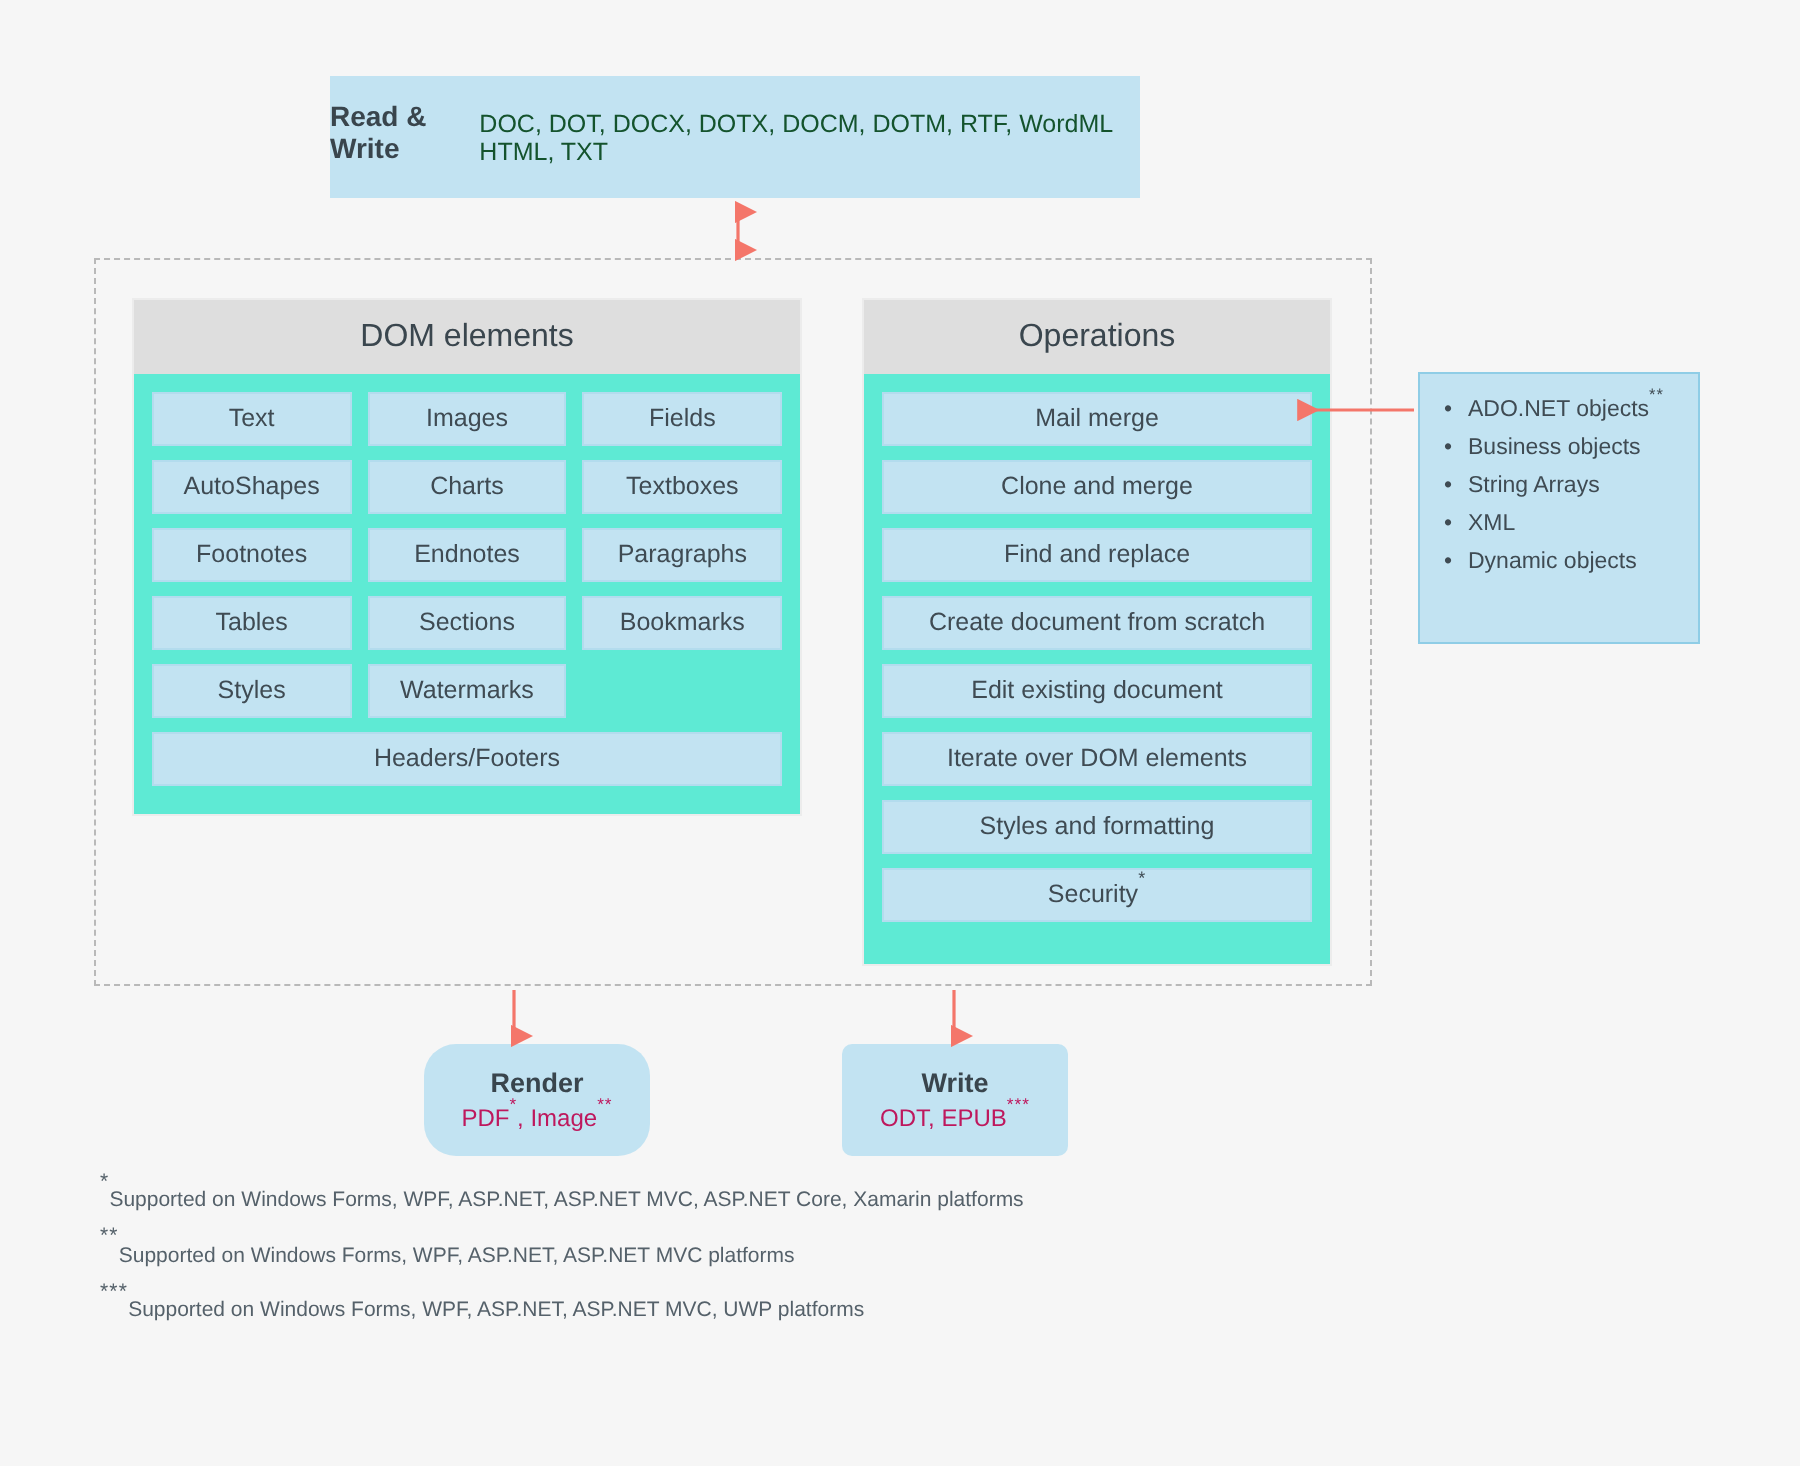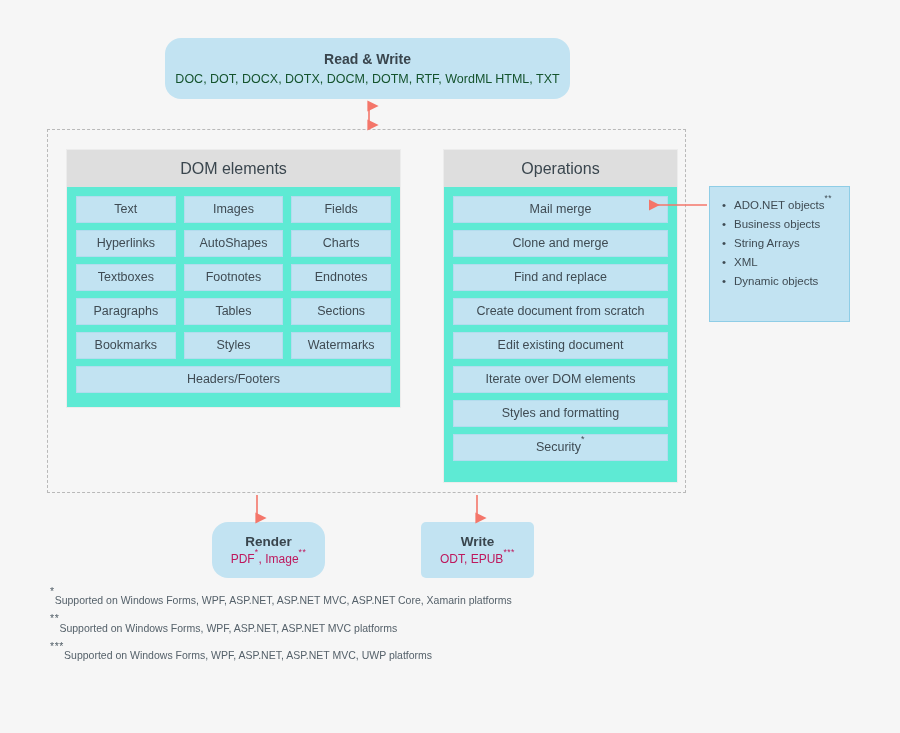--- a/index.html
+++ b/index.html
@@ -39,23 +39,23 @@
   }
 
   
   #readwrite-box {
     position: absolute;
     left: 165px;
     top: 38px;
     width: 405px;
     height: 61px;
     background: #c2e3f2;
-    border-radius: 16px;
+    border-radius: 0;
     display: flex;
-    flex-direction: column;
+    flex-direction: row;
     align-items: center;
     justify-content: center;
     box-sizing: border-box;
   }
   #readwrite-box .rw-title {
     font-size: 14px;
     font-weight: bold;
     color: #39454d;
     margin-bottom: 5px;
   }
@@ -97,21 +97,21 @@
     box-sizing: border-box;
   }
 
   #dom-panel {
     left: 66px;
     top: 149px;
     width: 335px;
     height: 259px;
   }
   #ops-panel {
-    left: 443px;
+    left: 431px;
     top: 149px;
     width: 235px;
     height: 334px;
   }
 
   
   #dom-grid {
     display: grid;
     grid-template-columns: repeat(3, 1fr);
     gap: 7px 8px;
@@ -218,21 +218,20 @@
 
 <div id="dashed-container"></div>
 
 <div class="panel" id="dom-panel">
   <div class="panel-header">DOM elements</div>
   <div class="panel-body">
     <div id="dom-grid">
         <div class="chip">Text</div>
         <div class="chip">Images</div>
         <div class="chip">Fields</div>
-        <div class="chip">Hyperlinks</div>
         <div class="chip">AutoShapes</div>
         <div class="chip">Charts</div>
         <div class="chip">Textboxes</div>
         <div class="chip">Footnotes</div>
         <div class="chip">Endnotes</div>
         <div class="chip">Paragraphs</div>
         <div class="chip">Tables</div>
         <div class="chip">Sections</div>
         <div class="chip">Bookmarks</div>
         <div class="chip">Styles</div>

